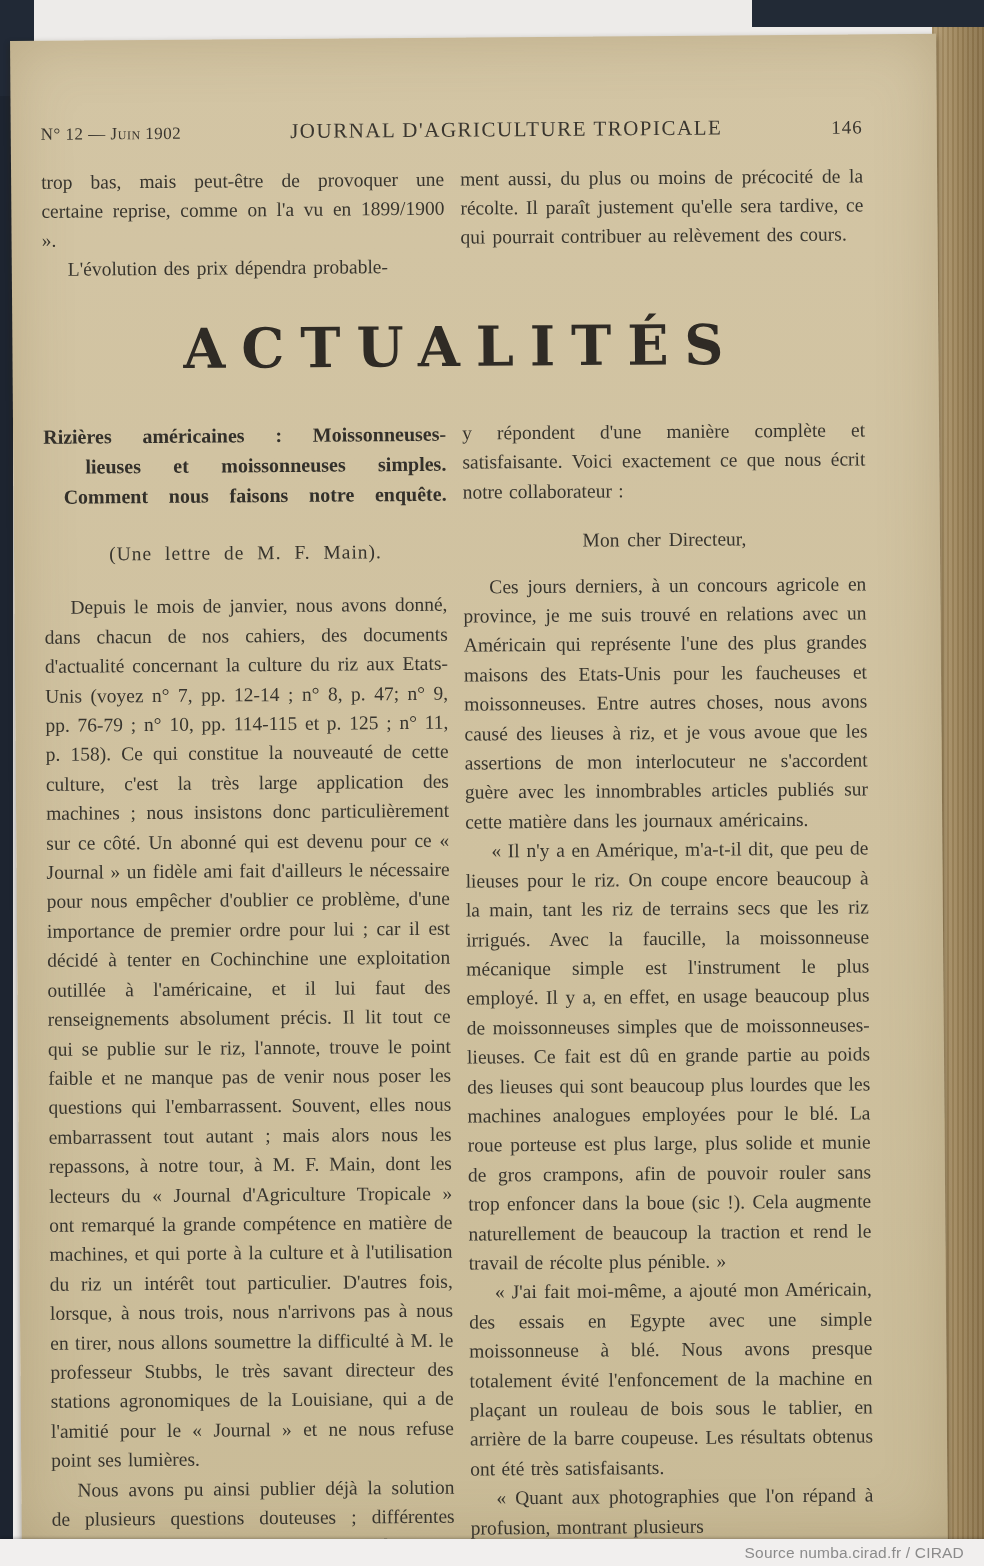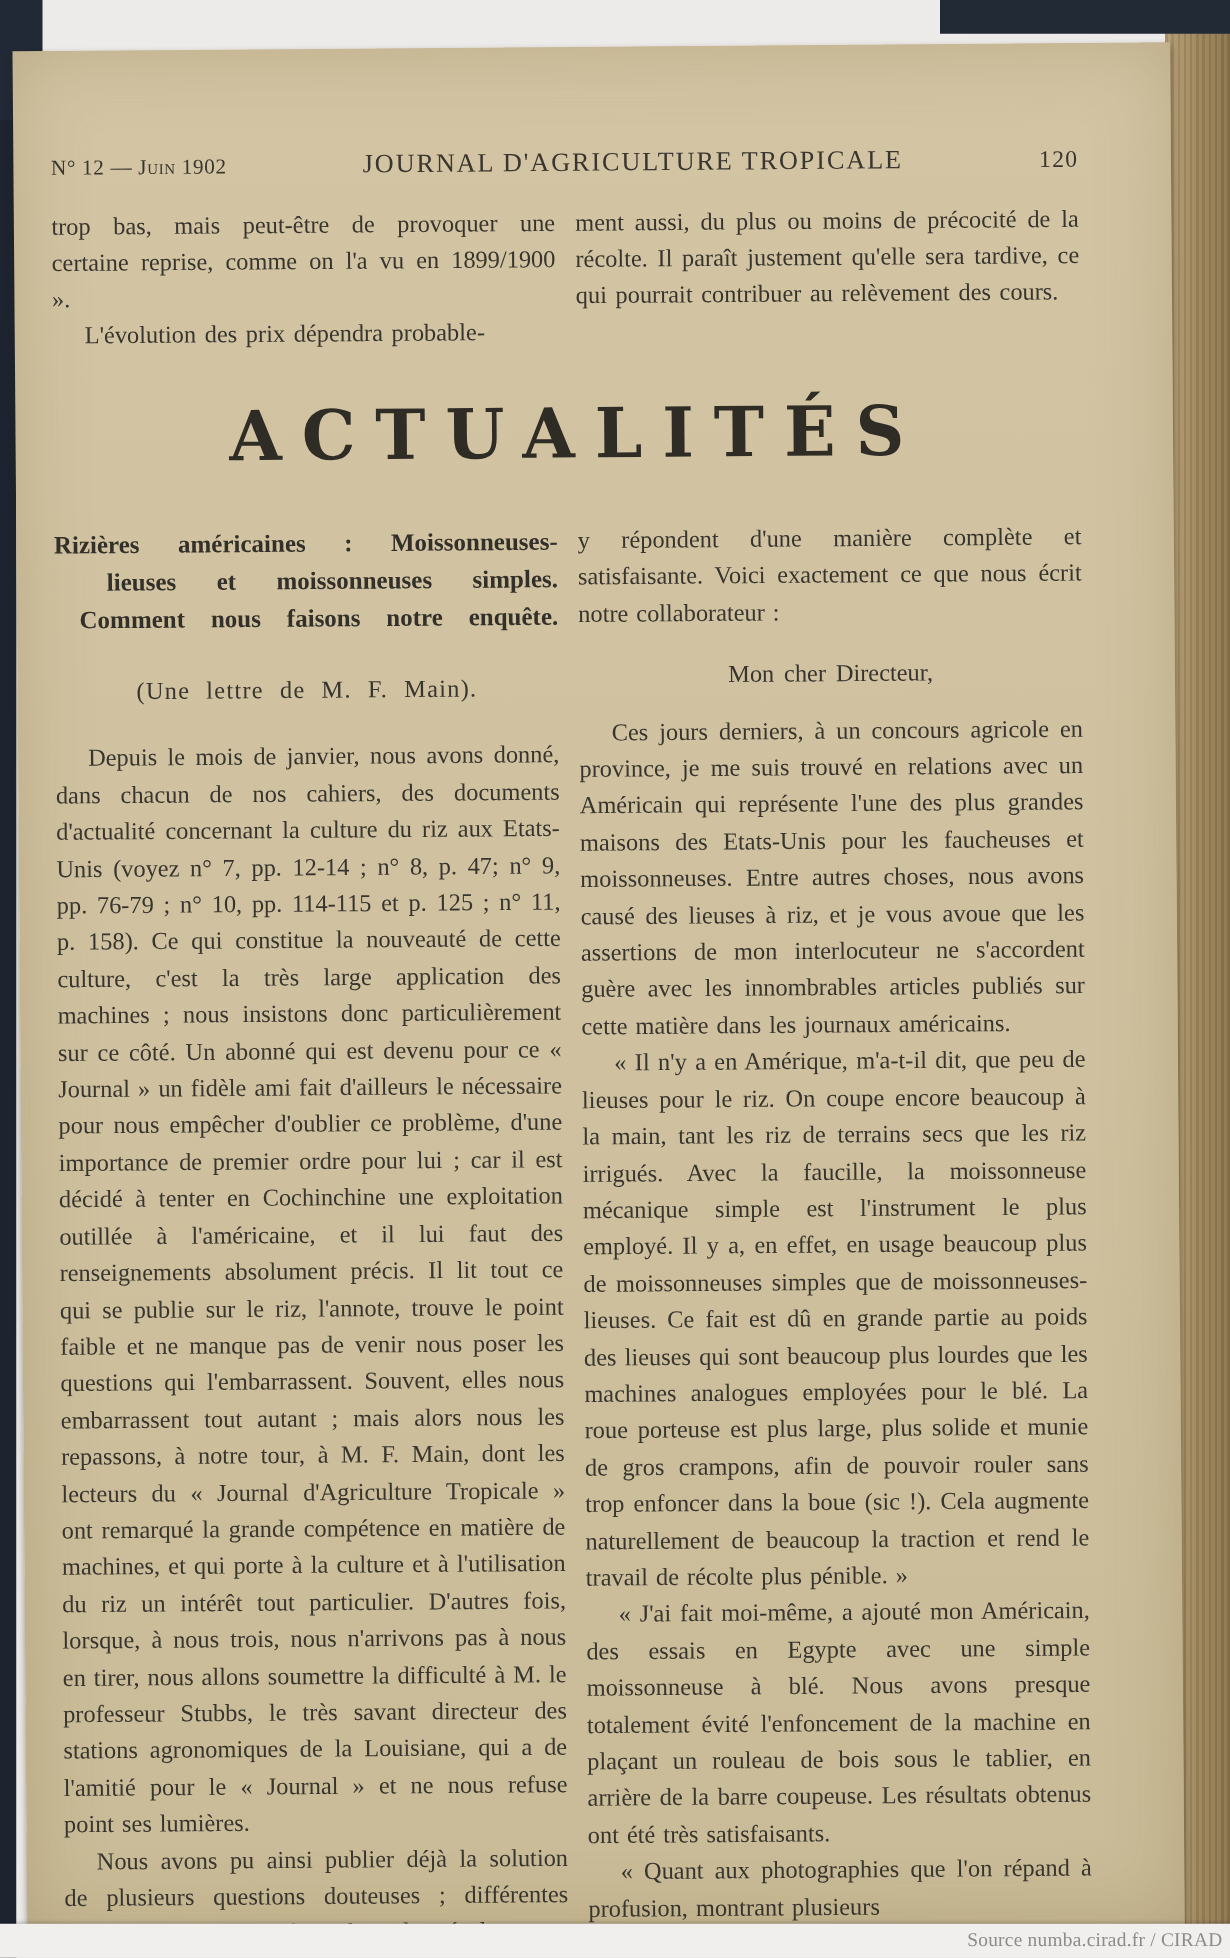--- a/index.html
+++ b/index.html
@@ -63,39 +63,39 @@
   .headline .hl3{padding-left:20px;}
   .byline{text-align:center;margin:28px 0 24px 0;font-size:19.5px;word-spacing:7px;letter-spacing:1px;}
   .salutation{text-align:center;margin:20px 0 16px 0 !important;text-indent:0 !important;word-spacing:3px;}
   
   .watermark-bar{
     position:absolute;left:0;bottom:0;width:984px;height:27px;
     background:#f1efee;display:flex;align-items:center;justify-content:flex-end;
     box-shadow:0 -1px 3px rgba(0,0,0,0.25);
   }
   .watermark{
-    font-family:Liberation Serif, serif;font-size:15.5px;color:#8b8b8b;
-    padding-right:6px;letter-spacing:0.2px;
+    font-family:Liberation Sans, sans-serif;font-size:15.5px;color:#8b8b8b;
+    padding-right:20px;letter-spacing:0.2px;
   }
 </style>
 </head>
 <body>
 
 <div class="binding-strip"></div>
 <div class="edge-band"></div>
 <div class="corner-tl"></div>
 <div class="corner-tr"></div>
 
 <div class="page">
   <div class="content">
 
     <div class="page-header">
       <span class="issue">N° 12 — Juin 1902</span>
       <span class="journal">JOURNAL D'AGRICULTURE TROPICALE</span>
-      <span class="pageno">120</span>
+      <span class="pageno">146</span>
     </div>
 
     <div class="intro">
       <div class="col">
         <p class="cont">trop bas, mais peut-être de provoquer une certaine reprise, comme on l'a vu en 1899/1900 ».</p>
         <p class="ind">L'évolution des prix dépendra probable-</p>
       </div>
       <div class="col">
         <p class="cont">ment aussi, du plus ou moins de précocité de la récolte. Il paraît justement qu'elle sera tardive, ce qui pourrait contribuer au relèvement des cours.</p>
       </div>

